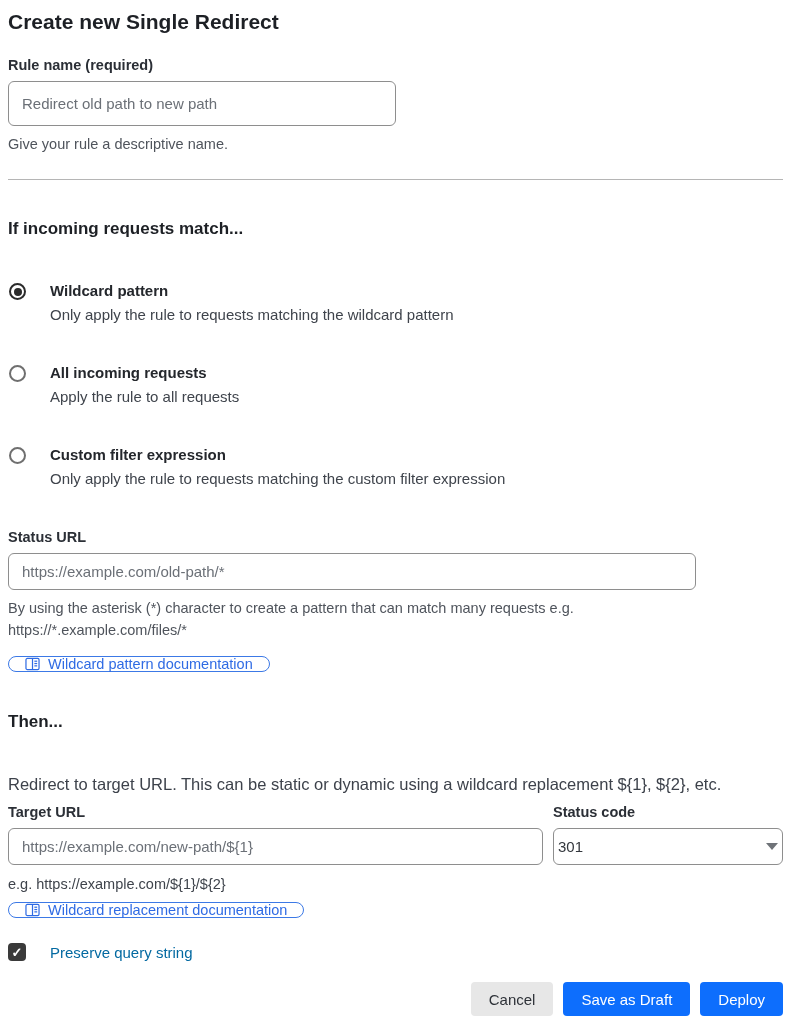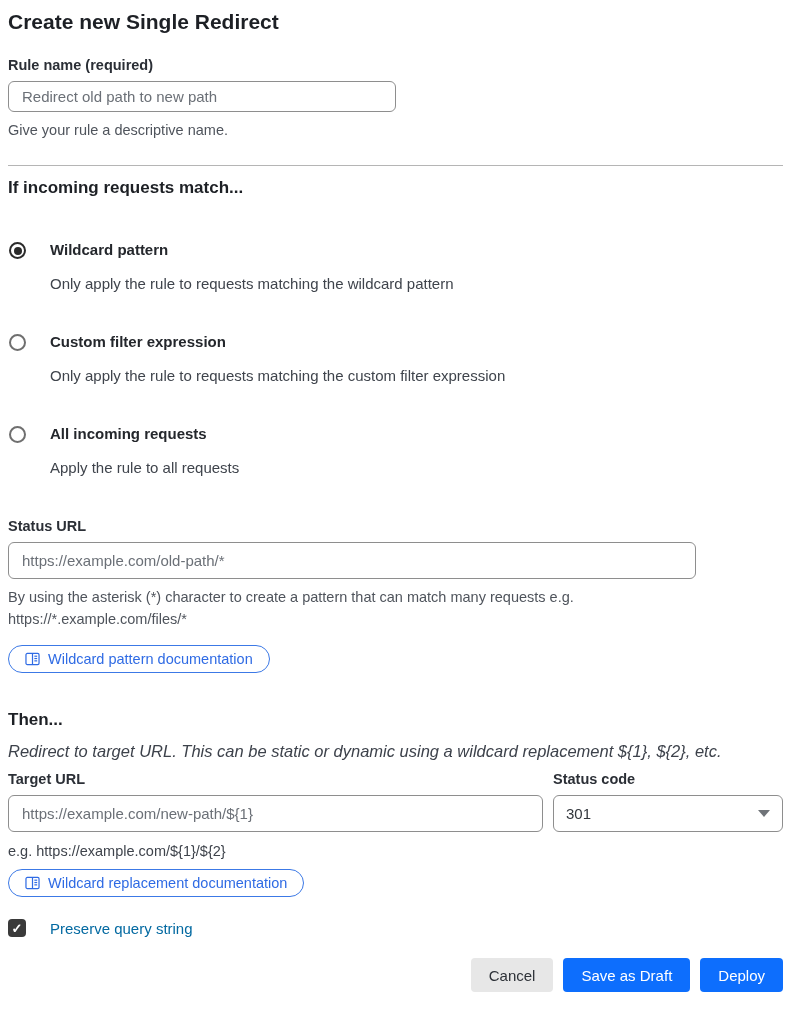--- a/index.html
+++ b/index.html
@@ -20,21 +20,21 @@
   }
   .field-label {
     font-size: 14.5px;
     font-weight: 700;
     color: #2b2f36;
     line-height: 19px;
     margin-top: 20px;
   }
   .text-input {
     margin-top: 6px;
-    height: 31px;
+    height: 45px;
     width: 388px;
     border: 1px solid #8e8e8e;
     border-radius: 6px;
     padding: 0 13px;
     font-family: "Liberation Sans", sans-serif;
     font-size: 15px;
     color: #6b7077;
     background: #fff;
     display: block;
     outline: none;
@@ -44,21 +44,21 @@
     font-size: 14.5px;
     color: #4f545c;
     line-height: 22px;
   }
   hr.divider {
     border: none;
     border-top: 1px solid #b5b5b5;
     margin-top: 24px;
   }
   .section-heading {
-    margin-top: 10px;
+    margin-top: 37px;
     font-size: 17px;
     font-weight: 700;
     color: #1d2025;
     line-height: 23px;
   }
   .radio-group { margin-top: 41px; }
   .radio-item {
     display: flex;
     align-items: flex-start;
     margin-bottom: 37px;
@@ -89,64 +89,63 @@
   .radio-label {
     font-size: 15px;
     font-weight: 700;
     color: #24272c;
     line-height: 20px;
   }
   .radio-desc {
     font-size: 15px;
     color: #3f444c;
     line-height: 23px;
-    margin-top: 12px;
+    margin-top: 2px;
   }
   .wide-input {
     width: 688px;
     height: 37px;
   }
   .doc-button {
     margin-top: 15px;
     display: inline-flex;
     align-items: center;
     gap: 8px;
-    height: 28px;
+    height: 16px;
     padding: 0 16px;
     border: 1px solid #3c79e6;
     border-radius: 15px;
     background: #fff;
     color: #2f6be4;
     font-family: "Liberation Sans", sans-serif;
     font-size: 14.5px;
     cursor: pointer;
   }
   .doc-button svg { display: block; }
   .then-desc {
-    margin-top: 9px;
+    margin-top: 40px;
     font-size: 16.5px;
     color: #3d424b;
     line-height: 22px;
-    font-style: italic;
   }
   .two-col {
     margin-top: 8px;
     display: flex;
     gap: 10px;
   }
   .col-left { flex: 1 1 auto; }
   .col-right { flex: 0 0 230px; }
   .two-col .field-label { margin-top: 0; }
   .target-input { width: 100%; height: 37px; }
   .select-box {
     margin-top: 6px;
     height: 37px;
     border: 1px solid #8e8e8e;
     border-radius: 6px;
-    padding: 0 12px;
+    padding: 0 4px;
     display: flex;
     align-items: center;
     justify-content: space-between;
     font-size: 15px;
     color: #33373d;
     background: #fff;
     cursor: pointer;
   }
   .caret {
     width: 0; height: 0;
@@ -222,29 +221,29 @@
   <div class="radio-item selected">
     <div class="radio-circle"></div>
     <div class="radio-texts">
       <div class="radio-label">Wildcard pattern</div>
       <div class="radio-desc">Only apply the rule to requests matching the wildcard pattern</div>
     </div>
   </div>
   <div class="radio-item">
     <div class="radio-circle"></div>
     <div class="radio-texts">
-      <div class="radio-label">Custom filter expression</div>
-      <div class="radio-desc">Only apply the rule to requests matching the custom filter expression</div>
+      <div class="radio-label">All incoming requests</div>
+      <div class="radio-desc">Apply the rule to all requests</div>
     </div>
   </div>
   <div class="radio-item">
     <div class="radio-circle"></div>
     <div class="radio-texts">
-      <div class="radio-label">All incoming requests</div>
-      <div class="radio-desc">Apply the rule to all requests</div>
+      <div class="radio-label">Custom filter expression</div>
+      <div class="radio-desc">Only apply the rule to requests matching the custom filter expression</div>
     </div>
   </div>
 </div>
 
 <div class="field-label" style="margin-top:38px;">Status URL</div>
 <input class="text-input wide-input" type="text" value="https://example.com/old-path/*" style="">
 <div class="helper">
   <div>By using the asterisk (*) character to create a pattern that can match many requests e.g.</div>
   <div>https://*.example.com/files/*</div>
 </div>

